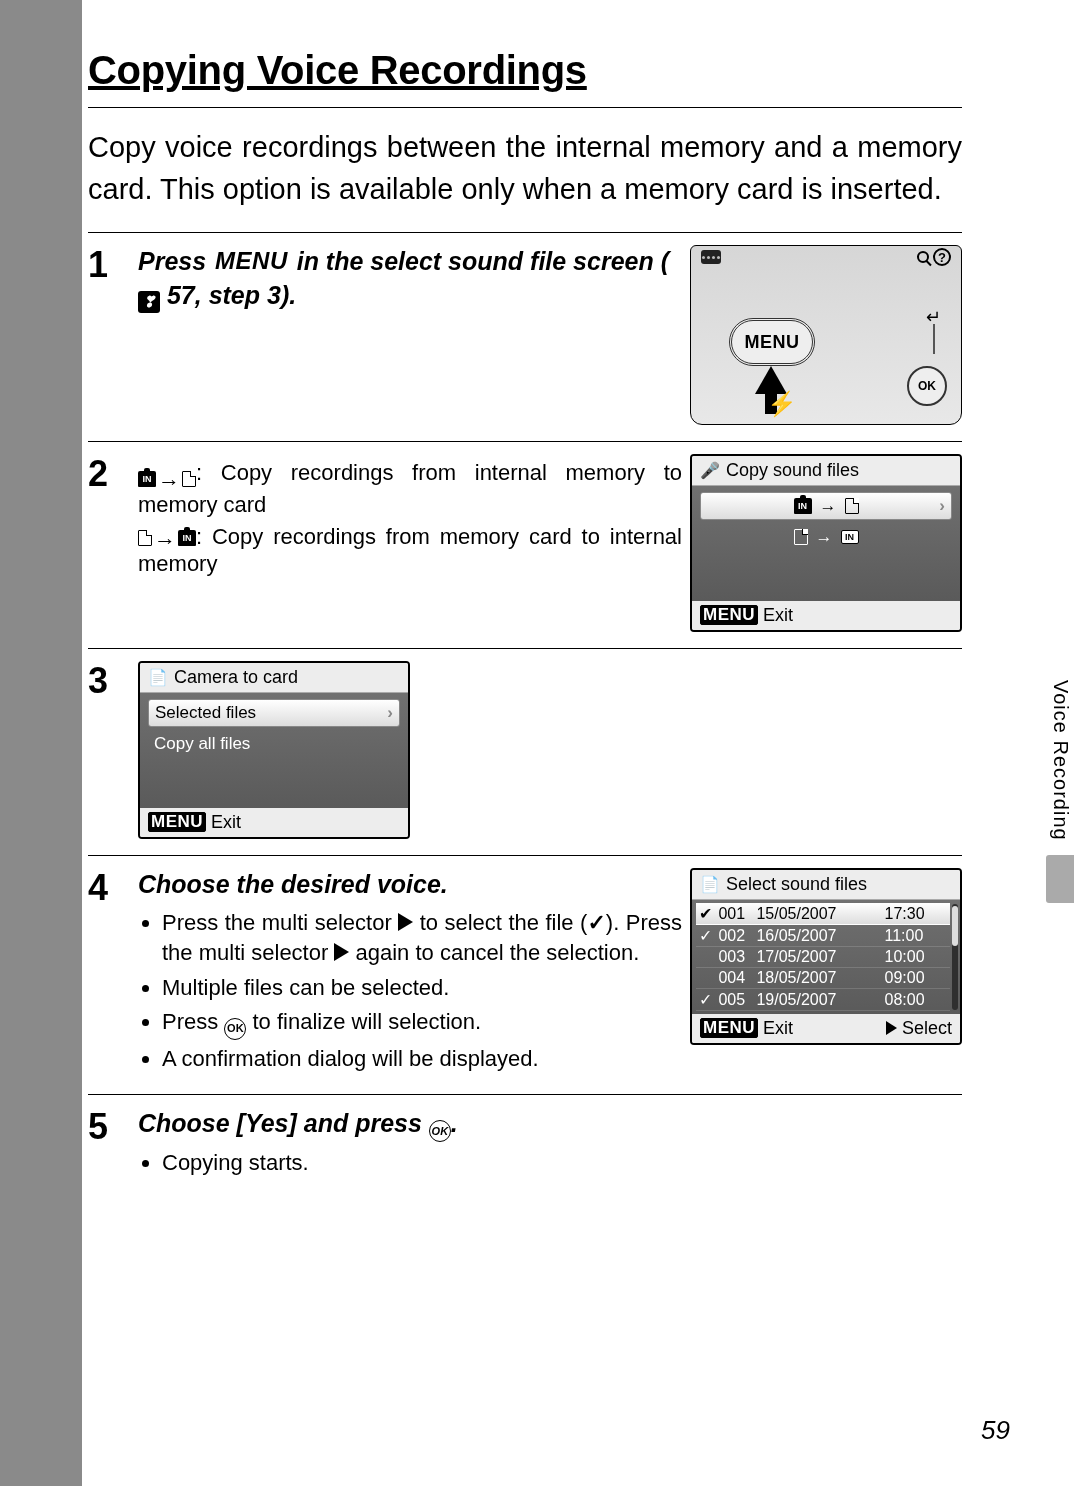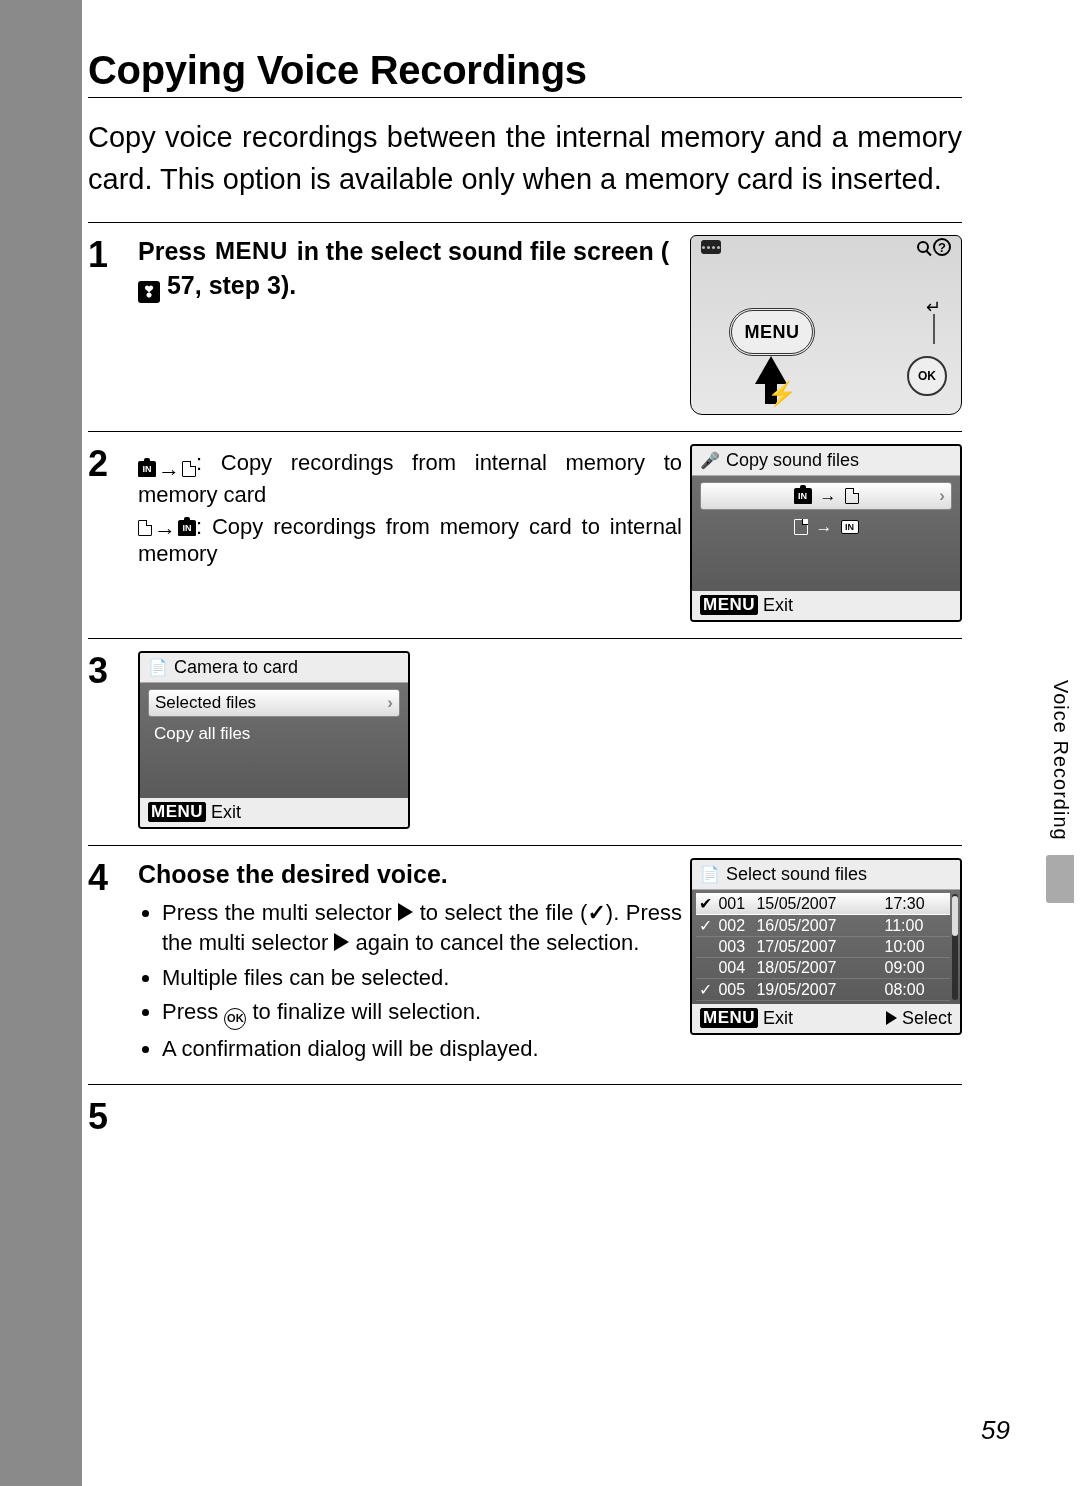--- a/index.html
+++ b/index.html
@@ -6,30 +6,30 @@
   body { background: #8a8a8a; font-family: Arial, Helvetica, sans-serif; color: #000; }
   .page {
     width: 1080px; height: 1486px; margin: 0 auto; background: #8a8a8a;
     position: relative;
   }
   .sheet {
     position: absolute; left: 82px; top: 0; width: 998px; height: 1486px;
     background: #fff; padding: 48px 64px 0 0;
   }
   .content { padding: 0 54px 0 6px; }
-  .title { font-size: 40px; font-weight: bold; letter-spacing: -0.3px; margin-bottom: 4px; }
+  .title { font-size: 40px; font-weight: bold; letter-spacing: -0.3px; margin-bottom: 14px; text-decoration: underline; }
   .titlerule { border: 0; border-top: 1.5px solid #000; margin-bottom: 18px; }
   .intro { font-size: 29px; line-height: 1.45; text-align: justify; margin-bottom: 22px; }
   .step {
     border-top: 1px solid #000; padding: 12px 0 16px 0;
     display: grid; grid-template-columns: 42px 1fr 272px; column-gap: 8px;
   }
   .stepnum { font-size: 36px; font-weight: bold; line-height: 1; padding-top: 2px; }
   .stepbody { font-size: 24px; }
-  .stephead { font-weight: bold; font-size: 25px; line-height: 1.35; }
+  .stephead { font-weight: bold; font-size: 25px; line-height: 1.35; font-style: italic; }
   .stepsub { font-size: 22px; text-align: justify; margin-top: 6px; }
   .stepbullets { font-size: 22px; margin-top: 6px; list-style: disc; padding-left: 24px; text-align: justify; }
   .stepbullets li { margin-bottom: 4px; line-height: 1.38; }
   .menu-label {
     display: inline-block; font-weight: bold; font-family: Arial; letter-spacing: 0.5px;
     border: 1.2px solid #000; border-radius:2px; padding:0 2px; font-size:17px; line-height:18px;
     background:#fff; vertical-align:1px;
   }
   .menu-label.inv { background:#000; color:#fff; border-color:#000; }
   .ok-icon {
@@ -289,20 +289,28 @@
             <div class="lcd-foot">
               <span><span class="menu-label inv">MENU</span> <span>Exit</span></span>
               <span><span class="tri right" style="border-left-width:11px;border-top-width:7px;border-bottom-width:7px"></span> <span>Select</span></span>
             </div>
           </div>
         </div>
       </div>
 
       <div class="step" style="grid-template-columns:42px 1fr;">
         <div class="stepnum">5</div>
+        <div class="stepbody">
+          <div class="stephead">
+            <span>Choose [Yes] and press </span><span class="ok-icon">OK</span><span>.</span>
+          </div>
+          <ul class="stepbullets">
+            <li>Copying starts.</li>
+          </ul>
+        </div>
       </div>
 
     </div>
 
     <div class="side-tab">
       <div class="txt">Voice Recording</div>
       <div class="mark"></div>
     </div>
     <div class="pagenum">59</div>
   </div>

